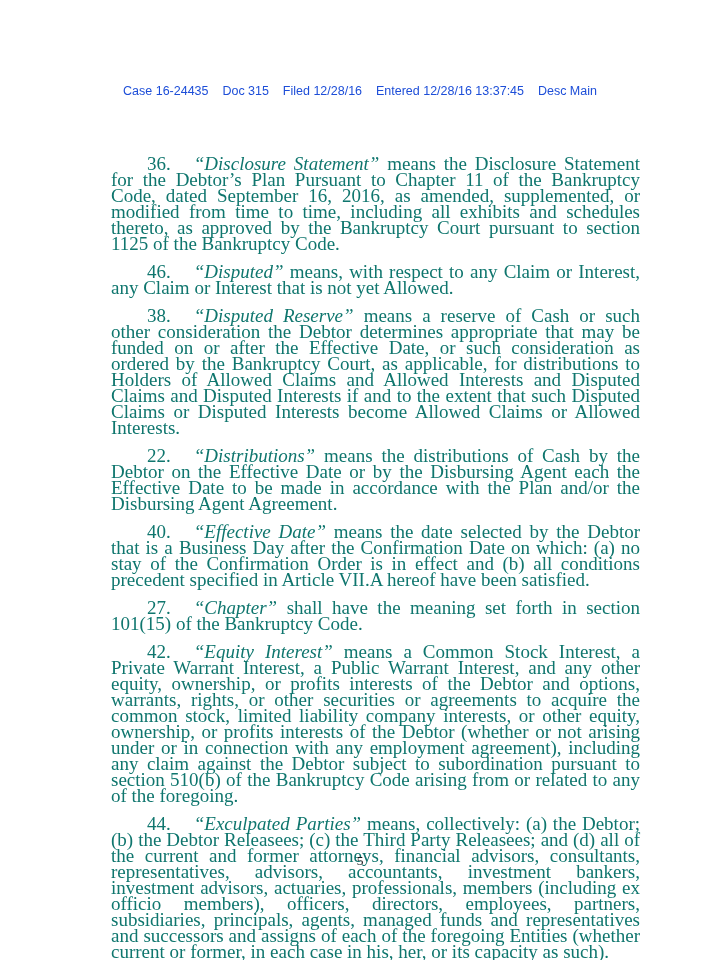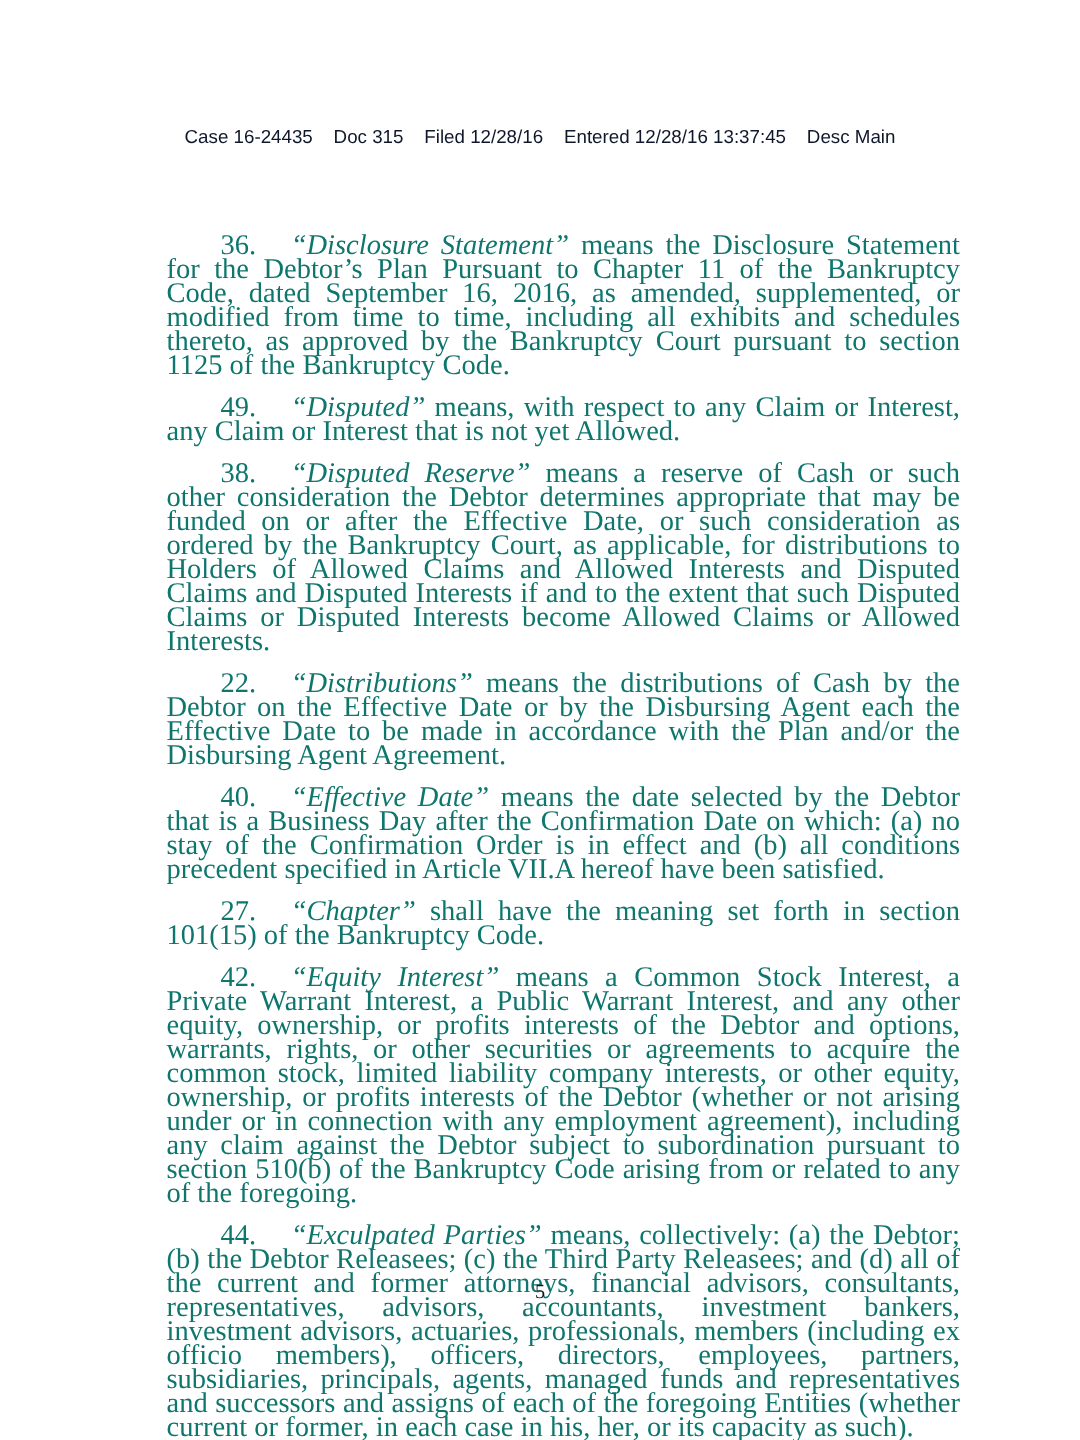--- a/index.html
+++ b/index.html
@@ -14,21 +14,21 @@
     background: #ffffff;
     overflow: hidden;
     color: #1b1b1f;
   }
   .case-header {
     padding-top: 56px;
     text-align: center;
     font-family: "Liberation Sans", sans-serif;
     font-size: 12.5px;
     line-height: 14px;
-    color: #0f172a;
+    color: #1d4ed8;
     white-space: pre;
   }
   .body-text {
     margin: 30px 0 0 111px;
     width: 529px;
     font-family: "Liberation Serif", serif;
     font-size: 19px;
     line-height: 16px;
     text-align: justify;
     color: #0f766e;
@@ -60,21 +60,21 @@
 <div class="page">
 
   <div class="case-header">
     <div>Case 16-24435    Doc 315    Filed 12/28/16    Entered 12/28/16 13:37:45    Desc Main</div>
   </div>
 
   <div class="body-text">
 
     <p class="def"><span class="pnum">36.</span><span class="term">“Disclosure Statement”</span><span> means the Disclosure Statement for the Debtor’s Plan Pursuant to Chapter 11 of the Bankruptcy Code, dated September 16, 2016, as amended, supplemented, or modified from time to time, including all exhibits and schedules thereto, as approved by the Bankruptcy Court pursuant to section 1125 of the Bankruptcy Code.</span></p>
 
-    <p class="def"><span class="pnum">49.</span><span class="term">“Disputed”</span><span> means, with respect to any Claim or Interest, any Claim or Interest that is not yet Allowed.</span></p>
+    <p class="def"><span class="pnum">46.</span><span class="term">“Disputed”</span><span> means, with respect to any Claim or Interest, any Claim or Interest that is not yet Allowed.</span></p>
 
     <p class="def"><span class="pnum">38.</span><span class="term">“Disputed Reserve”</span><span> means a reserve of Cash or such other consideration the Debtor determines appropriate that may be funded on or after the Effective Date, or such consideration as ordered by the Bankruptcy Court, as applicable, for distributions to Holders of Allowed Claims and Allowed Interests and Disputed Claims and Disputed Interests if and to the extent that such Disputed Claims or Disputed Interests become Allowed Claims or Allowed Interests.</span></p>
 
     <p class="def"><span class="pnum">22.</span><span class="term">“Distributions”</span><span> means the distributions of Cash by the Debtor on the Effective Date or by the Disbursing Agent each the Effective Date to be made in accordance with the Plan and/or the Disbursing Agent Agreement.</span></p>
 
     <p class="def"><span class="pnum">40.</span><span class="term">“Effective Date”</span><span> means the date selected by the Debtor that is a Business Day after the Confirmation Date on which:  (a) no stay of the Confirmation Order is in effect and (b) all conditions precedent specified in Article VII.A hereof have been satisfied.</span></p>
 
     <p class="def"><span class="pnum">27.</span><span class="term">“Chapter”</span><span> shall have the meaning set forth in section 101(15) of the Bankruptcy Code.</span></p>
 
     <p class="def"><span class="pnum">42.</span><span class="term">“Equity Interest”</span><span> means a Common Stock Interest, a Private Warrant Interest, a Public Warrant Interest, and any other equity, ownership, or profits interests of the Debtor and options, warrants, rights, or other securities or agreements to acquire the common stock, limited liability company interests, or other equity, ownership, or profits interests of the Debtor (whether or not arising under or in connection with any employment agreement), including any claim against the Debtor subject to subordination pursuant to section 510(b) of the Bankruptcy Code arising from or related to any of the foregoing.</span></p>

